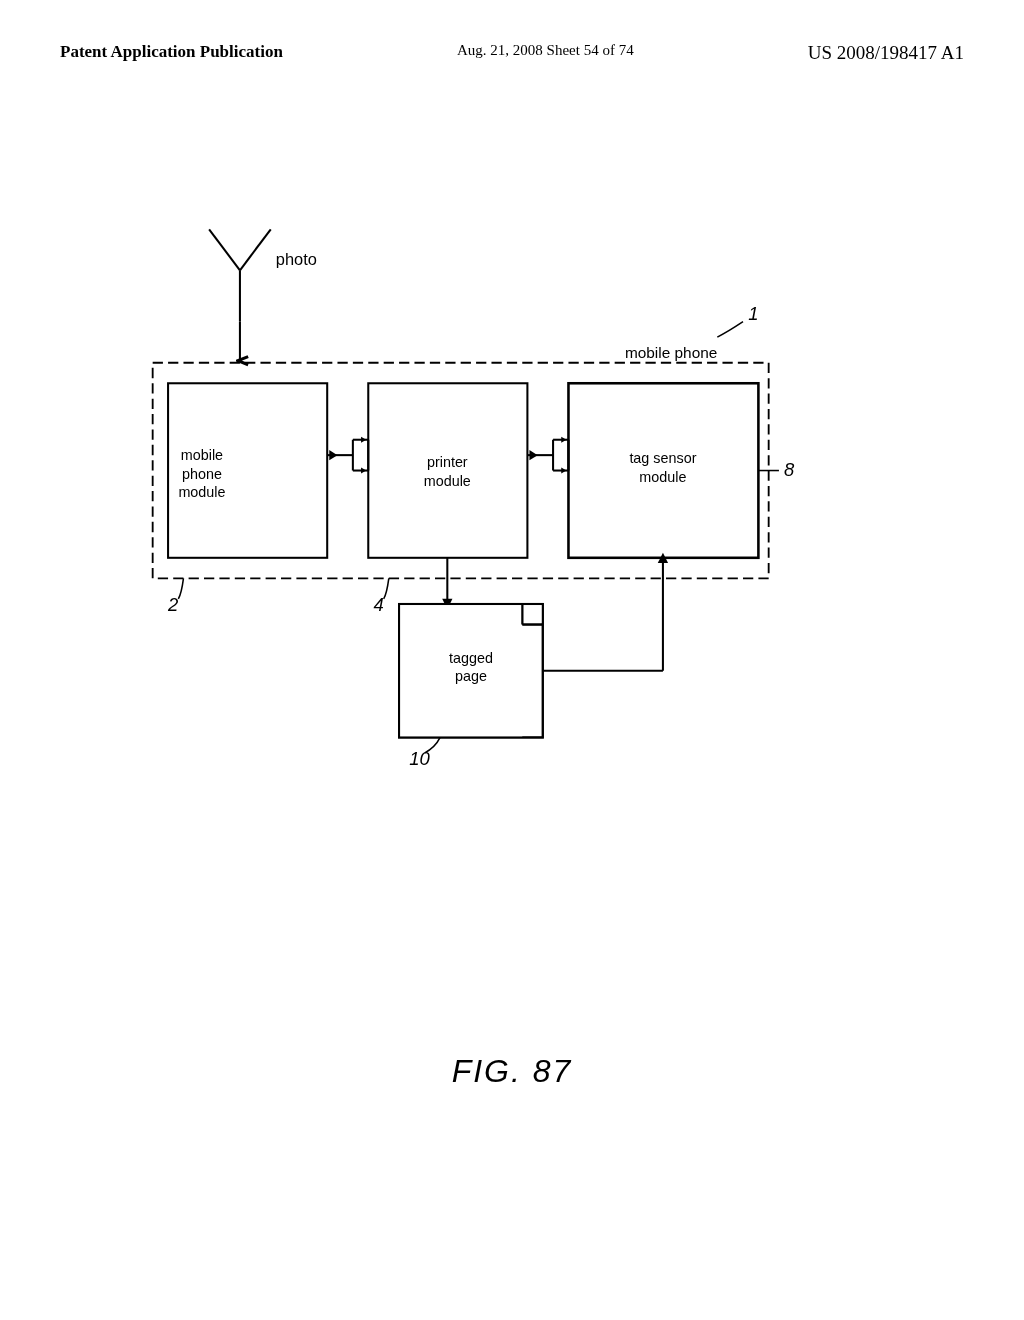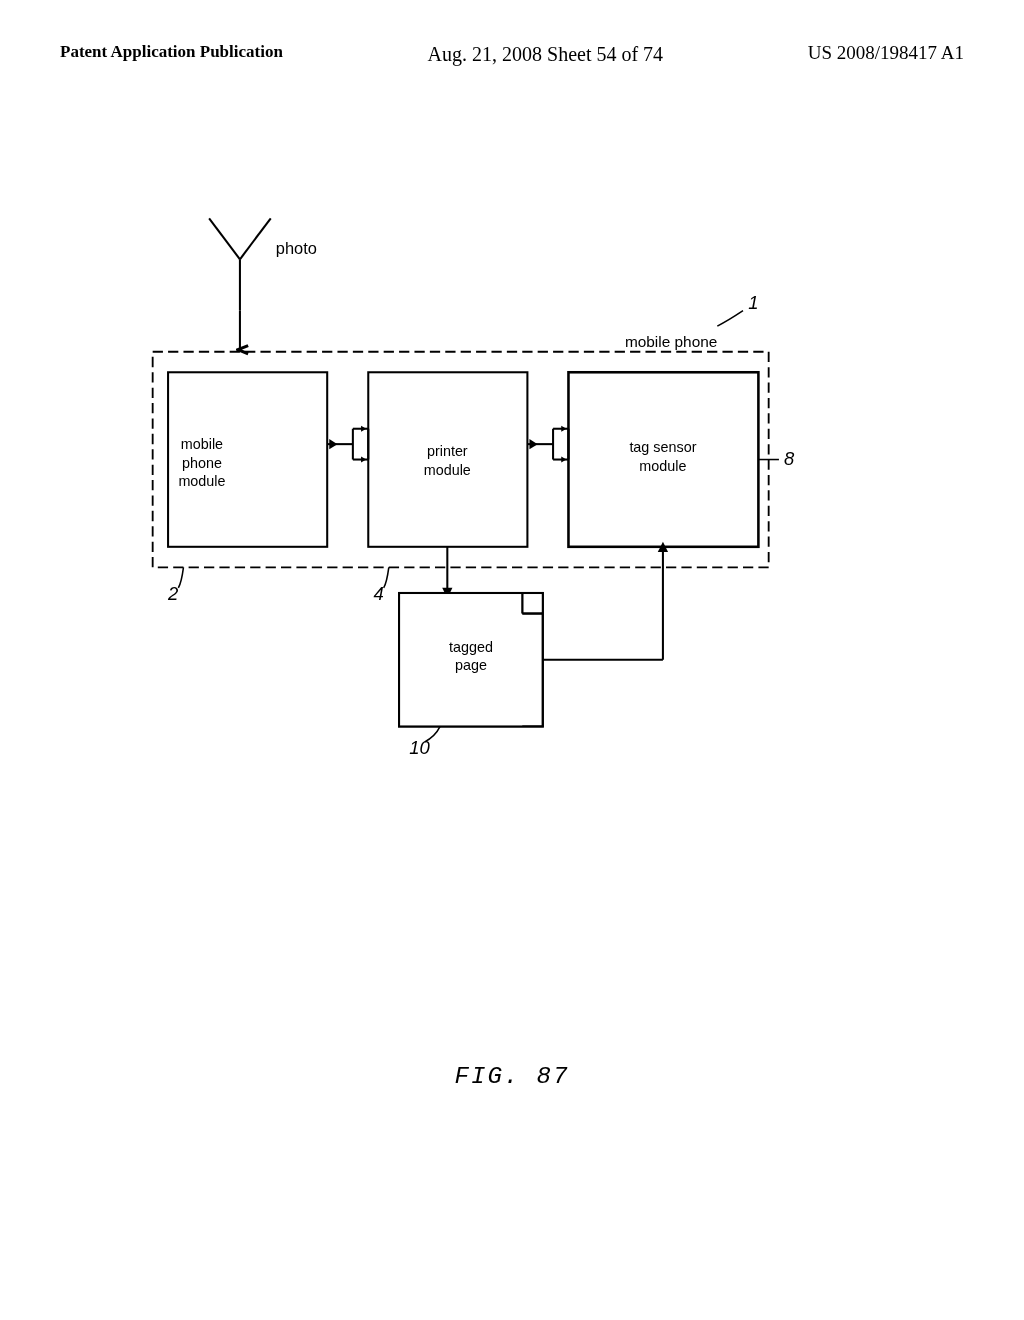--- a/index.html
+++ b/index.html
@@ -19,53 +19,53 @@
       align-items: flex-start;
       padding: 40px 60px 0 60px;
       gap: 40px;
     }
     .header-left {
       font-size: 17px;
       font-weight: bold;
       line-height: 1.4;
     }
     .header-middle {
-      font-size: 20px;
+      font-size: 15px;
       line-height: 1.4;
       text-align: center;
     }
     .header-right {
       font-size: 19px;
       line-height: 1.4;
       text-align: right;
     }
 
     
     .diagram-area {
       position: absolute;
-      top: 191px;
+      top: 202px;
       left: 50px;
       width: 924px;
       height: 650px;
     }
 
     svg.diagram {
       width: 100%;
       height: 100%;
     }
 
     
     .figure-label {
       position: absolute;
       bottom: 230px;
       left: 50%;
       transform: translateX(-50%);
-      font-size: 24px;
+      font-size: 32px;
       font-style: italic;
-      font-family: Liberation Mono, monospace;
+      font-family: Liberation Sans, sans-serif;
       letter-spacing: 2px;
     }
   </style>
 </head>
 <body>
 
 <div class="header">
   <div class="header-left">Patent Application Publication</div>
   <div class="header-middle">Aug. 21, 2008  Sheet 54 of 74</div>
   <div class="header-right">US 2008/198417 A1</div>

